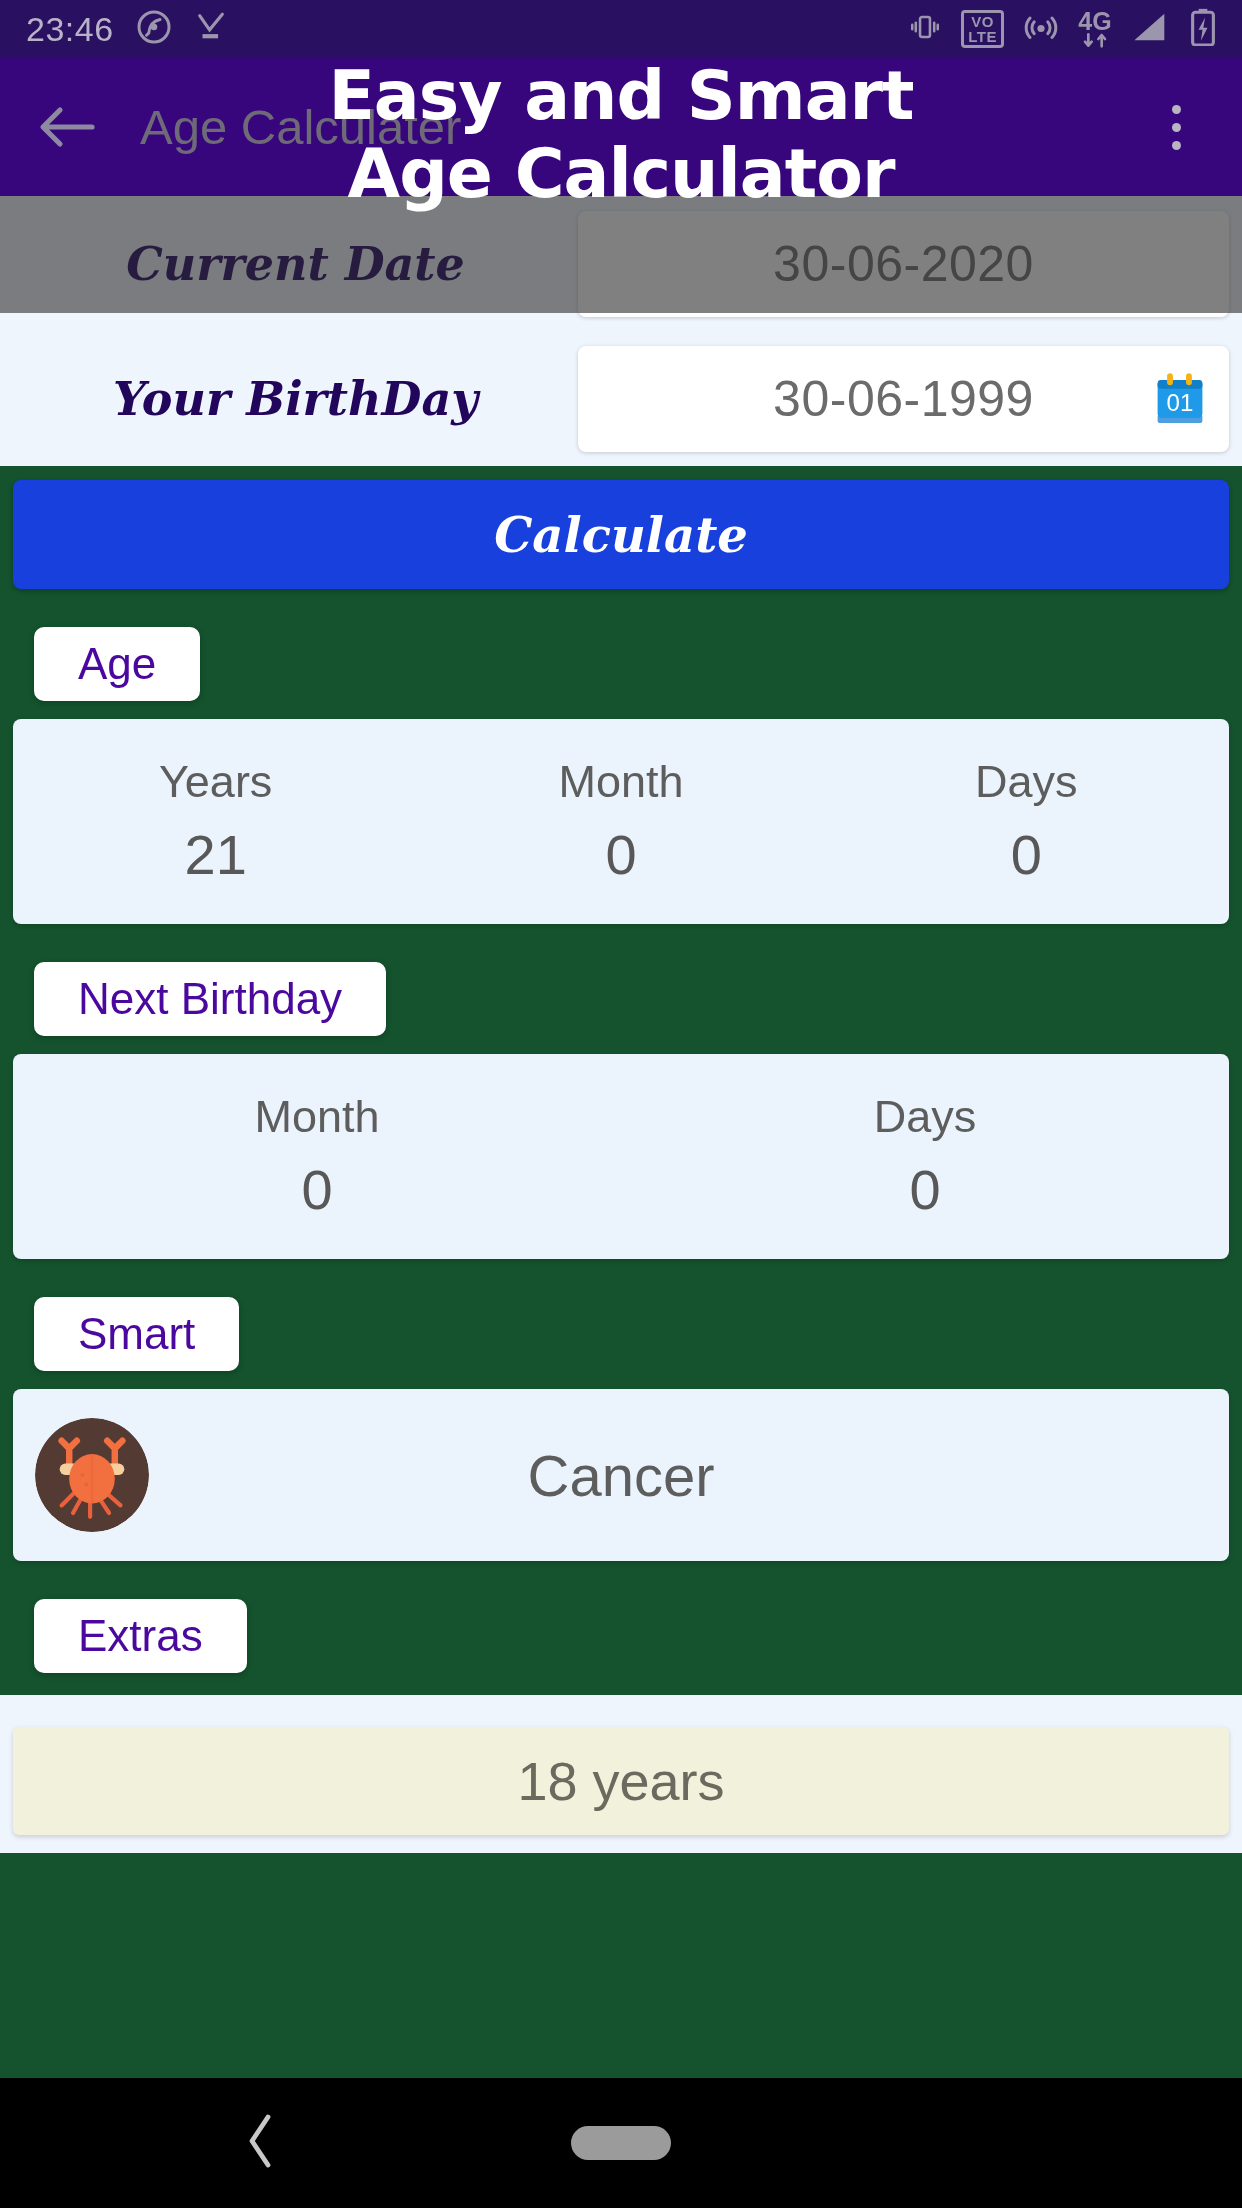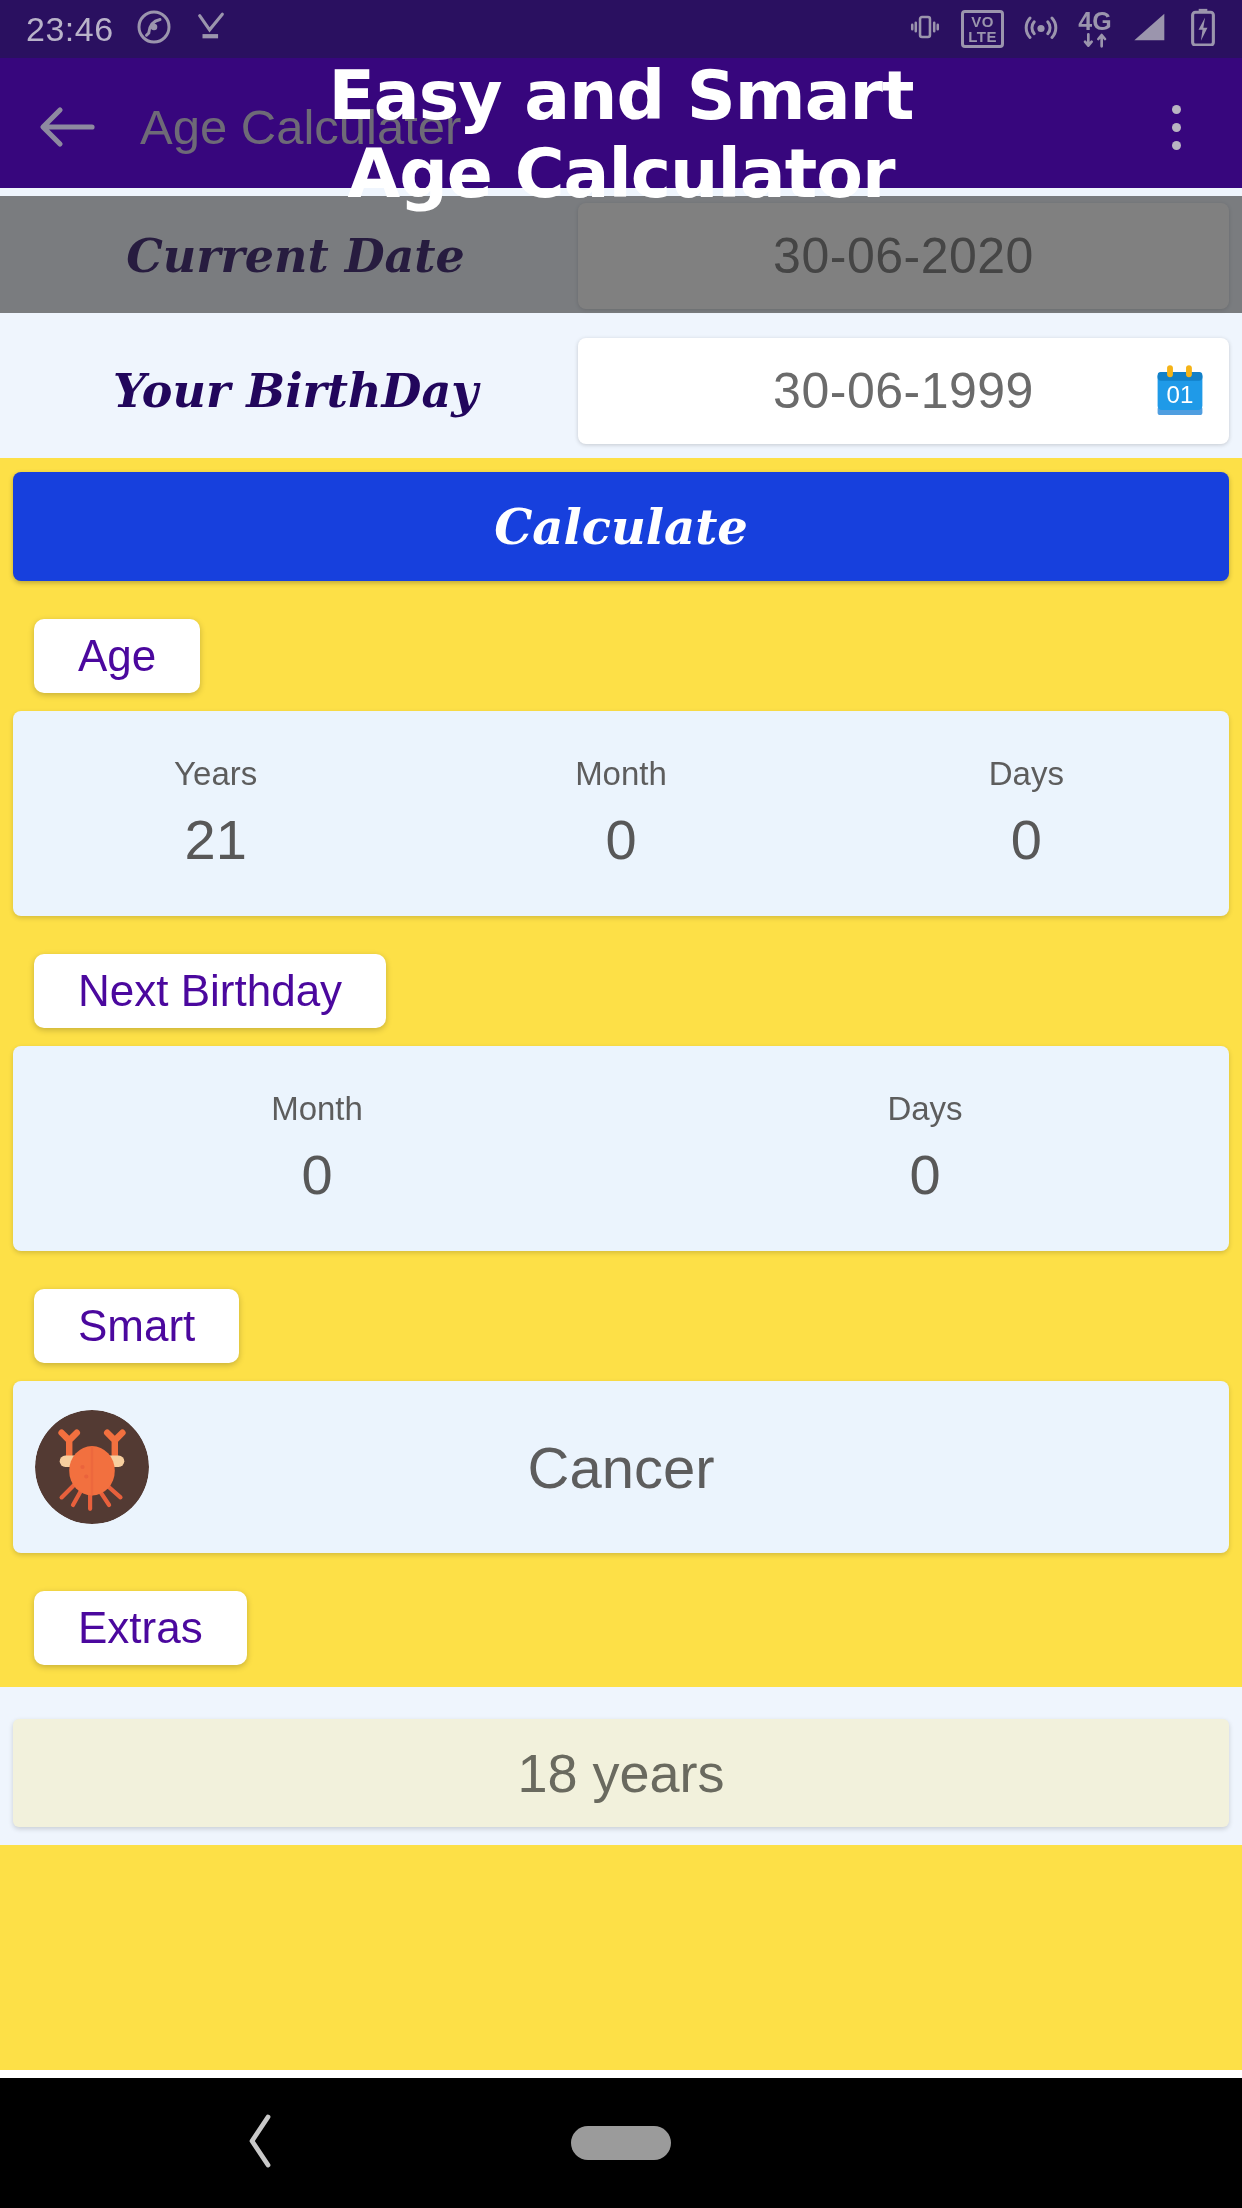--- a/index.html
+++ b/index.html
@@ -123,24 +123,24 @@
     letter-spacing: -1px;
     z-index: 40;
     pointer-events: none;
   }
   .overlay-title span { display:block; }
   .overlay-title .l2 { margin-top: 10px; }
 
   
   .content {
     position: absolute;
-    top: 188px; left: 0;
+    top: 196px; left: 0;
     width: 1242px;
     height: 1882px;
-    background: #fde047;
+    background: #14532d;
   }
 
   
   .date-panel {
     background: #eff5fd;
     padding: 0;
   }
   .date-row {
     display: flex;
     align-items: center;
@@ -244,21 +244,21 @@
   .result-card.h2 { height: 205px; }
   .result-col {
     flex: 1;
     display: flex;
     flex-direction: column;
     align-items: center;
     justify-content: center;
     gap: 14px;
   }
   .res-label {
-    font-size: 33px;
+    font-size: 45px;
     color: #5d5d5d;
     font-family: "Liberation Sans", sans-serif;
   }
   .res-value {
     font-size: 56px;
     color: #585858;
     font-family: "Liberation Sans", sans-serif;
   }
 
   

